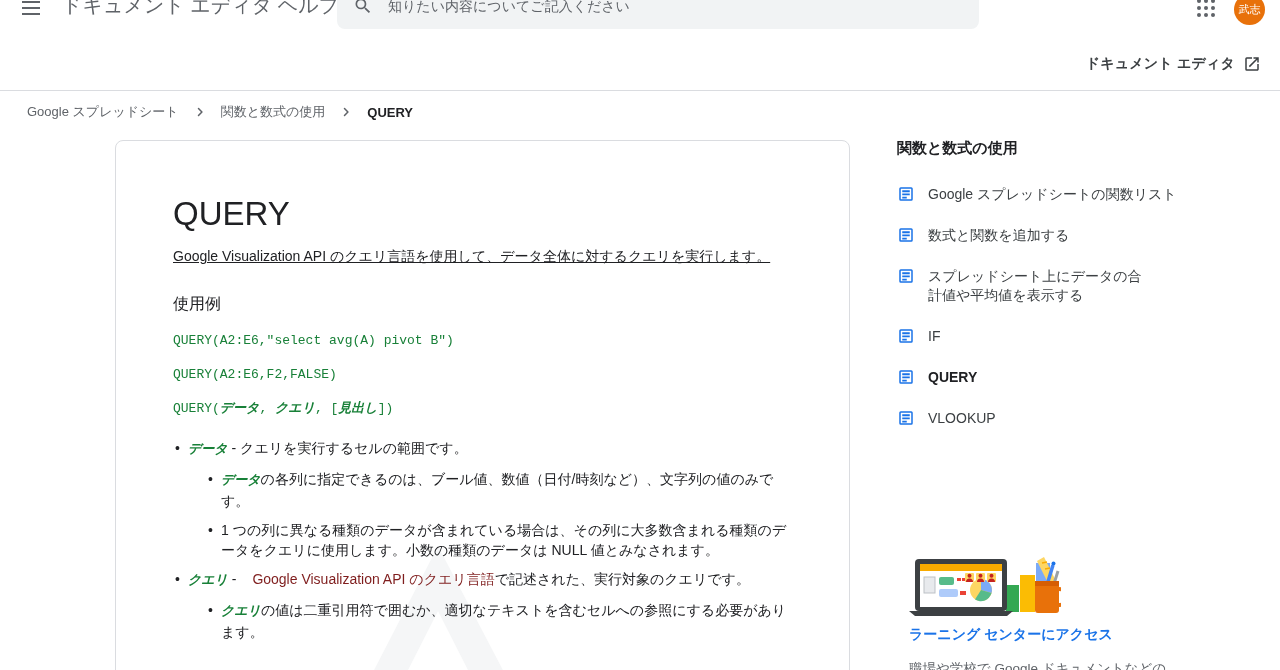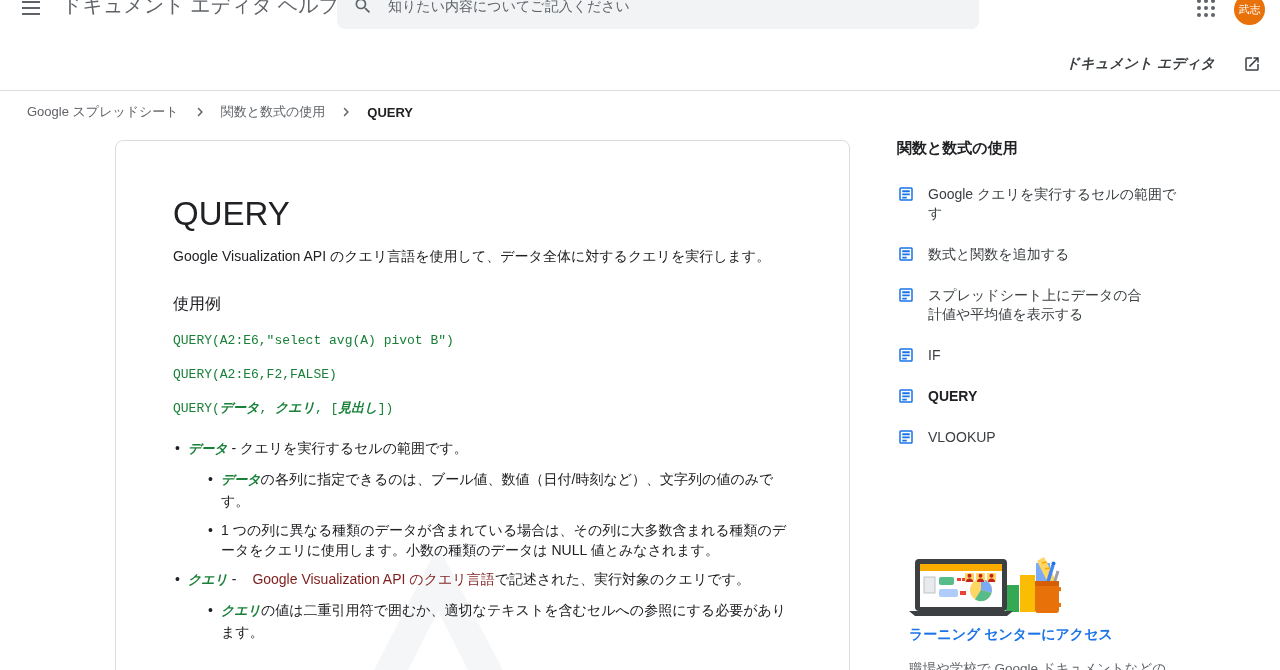--- a/index.html
+++ b/index.html
@@ -27,39 +27,39 @@
   .apps-grid{left:1197px;top:-1px;width:18px;height:18px;display:grid;
     grid-template-columns:repeat(3,4px);grid-template-rows:repeat(3,4px);gap:3px;cursor:pointer;}
   .apps-grid i{width:4px;height:4px;border-radius:50%;background:#5f6368;}
   .avatar{
     left:1234px;top:-6px;width:31px;height:31px;border-radius:50%;background:#e8710a;
     color:#fff;font-size:11px;display:flex;align-items:center;justify-content:center;
     letter-spacing:0;cursor:pointer;
   }
 
   
-  .product-row{right:19px;top:55px;display:flex;align-items:center;gap:28px;cursor:pointer;font-style:italic;}
+  .product-row{right:19px;top:55px;display:flex;align-items:center;gap:8px;cursor:pointer;}
   .product-row .label{font-size:14px;font-weight:700;color:#3c4043;letter-spacing:.2px;}
   .divider{left:0;top:90px;width:1280px;height:1px;background:#dadce0;}
 
   
   .breadcrumb{left:27px;top:103px;display:flex;align-items:center;font-size:13px;color:#5f6368;}
   .breadcrumb .crumb{cursor:pointer;}
   .breadcrumb .sep{margin:0 12px;display:flex;align-items:center;}
   .breadcrumb .current{color:#202124;font-weight:700;}
 
   
   .card{
     left:115px;top:140px;width:735px;height:900px;border:1px solid #dadce0;border-radius:8px;
     box-sizing:border-box;padding:54px 57px 40px;background:#fff;
   }
   .card .content{position:relative;z-index:1;}
   .watermark{position:absolute;left:255px;top:400px;z-index:0;}
   h1.fn-title{margin:0;font-size:33px;line-height:38px;font-weight:400;color:#202124;}
-  p.desc{margin:13px 0 0;font-size:14px;line-height:20px;color:#202124;}
+  p.desc{margin:13px 0 0;font-size:14px;line-height:20px;color:#202124;text-decoration:underline;}
   h2.section{margin:26px 0 0;font-size:16px;line-height:24px;font-weight:500;color:#202124;}
   .code-line{
     margin:16px 0 0;font-family:"Liberation Mono","DejaVu Sans Mono",monospace;
     font-size:13px;line-height:18px;color:#188038;
   }
   .param{color:#188038;font-weight:700;font-style:italic;
     font-family:"Liberation Mono","DejaVu Sans Mono",monospace;font-size:13px;}
   a.vis-link{color:#7f1d1d;text-decoration:none;cursor:pointer;margin-left:12px;}
   ul.args{list-style:none;margin:20px 0 0;padding:0;font-size:14px;line-height:20px;color:#202124;}
   ul.args li{position:relative;padding-left:15px;margin-bottom:9px;}
@@ -167,21 +167,21 @@
   </div>
 </div>
 
 <div class="abs sidebar">
   <h3>関数と数式の使用</h3>
 
   <div class="nav-item">
     <svg width="18" height="18" viewBox="0 0 24 24" fill="#1a73e8">
         <path d="M19 3H5a2 2 0 0 0-2 2v14a2 2 0 0 0 2 2h14a2 2 0 0 0 2-2V5a2 2 0 0 0-2-2zm0 16H5V5h14v14zM7 7h10v2.5H7V7zm0 4.25h10v2.5H7v-2.5zM7 15.5h6V18H7v-2.5z"></path>
       </svg>
-    <span class="lbl">Google クエリを実行するセルの範囲です</span>
+    <span class="lbl">Google スプレッドシートの関数リスト</span>
   </div>
   <div class="nav-item">
     <svg width="18" height="18" viewBox="0 0 24 24" fill="#1a73e8">
         <path d="M19 3H5a2 2 0 0 0-2 2v14a2 2 0 0 0 2 2h14a2 2 0 0 0 2-2V5a2 2 0 0 0-2-2zm0 16H5V5h14v14zM7 7h10v2.5H7V7zm0 4.25h10v2.5H7v-2.5zM7 15.5h6V18H7v-2.5z"></path>
       </svg>
     <span class="lbl">数式と関数を追加する</span>
   </div>
   <div class="nav-item">
     <svg width="18" height="18" viewBox="0 0 24 24" fill="#1a73e8">
         <path d="M19 3H5a2 2 0 0 0-2 2v14a2 2 0 0 0 2 2h14a2 2 0 0 0 2-2V5a2 2 0 0 0-2-2zm0 16H5V5h14v14zM7 7h10v2.5H7V7zm0 4.25h10v2.5H7v-2.5zM7 15.5h6V18H7v-2.5z"></path>

